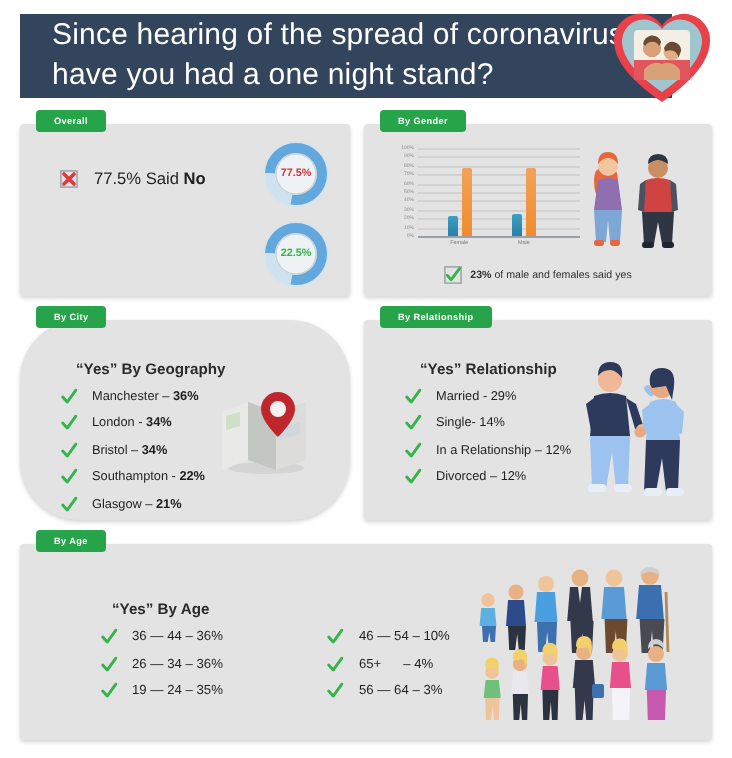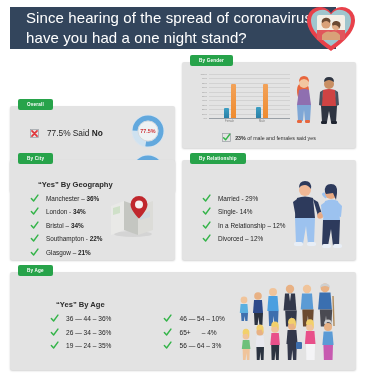--- a/index.html
+++ b/index.html
@@ -42,21 +42,21 @@
     background: #27a34a; color: #fff;
     font-size: 4.6px; font-weight: bold;
     padding: 3px 9px; border-radius: 2px;
     letter-spacing: .2px; white-space: nowrap;
   }
   .panel-heading {
     font-size: 7.6px; font-weight: bold; color: #2b2b2b;
   }
 
   
-  #panel-overall { left: 10px; top: 62px; width: 165px; height: 86px; margin-top: 44px; }
+  #panel-overall { left: 10px; top: 62px; width: 165px; height: 86px; }
   .overall-rows { position:absolute; left: 20px; top: 22px; }
   .orow { display:flex; align-items:center; margin-bottom: 7px; }
   .orow .txt { font-size: 8.3px; color:#1f1f1f; margin-left: 8px; }
   .orow .txt b { font-weight: bold; }
   .mk { width: 9px; height: 9px; position: relative; flex: none; }
   .mk svg { width:100%; height:100%; display:block; }
 
   .donuts { position:absolute; right: 8px; top: 6px; }
   .donut { position: relative; width: 38px; height: 38px; margin-bottom: 2px; }
   .donut svg { width: 100%; height: 100%; display:block; }
@@ -91,21 +91,21 @@
   .gender-people { position:absolute; right: 6px; top: 7px; width: 62px; height: 62px; }
   .gender-people svg { width:100%; height:100%; display:block; }
   .gender-caption {
     position:absolute; left: 0; right: 0; bottom: 6px;
     display:flex; align-items:center; justify-content:center; gap:4px;
     font-size: 5.3px; color:#303030;
   }
   .gender-caption b { font-weight:bold; }
 
   
-  #panel-city { left: 10px; top: 160px; width: 165px; height: 100px; }
+  #panel-city { left: 10px; top: 160px; width: 165px; height: 100px; border-radius: 30px; }
   #panel-rel  { left: 182px; top: 160px; width: 174px; height: 100px; }
   .list { position:absolute; left: 20px; top: 34px; }
   .li { display:flex; align-items:center; margin-bottom: 4.4px; }
   .li .label { font-size: 6.4px; color:#1f1f1f; margin-left: 7px; white-space:nowrap; }
   .li .label b { font-weight: bold; }
   .map-icon { position:absolute; right: 18px; top: 34px; width: 48px; height: 44px; }
   .map-icon svg { width:100%; height:100%; display:block; }
   .rel-people { position:absolute; right: 6px; top: 16px; width: 66px; height: 76px; }
   .rel-people svg { width:100%; height:100%; display:block; }
 
@@ -307,20 +307,21 @@
         <path d="M4 14 L11 12 L11 19 L4 21 Z" fill="#cfe0c8"></path>
         <path d="M31 20 L41 17 L41 23 L31 26 Z" fill="#cfd8e0"></path>
         <path d="M30 2 a8.5 8.5 0 0 1 8.5 8.5 c0 6 -8.5 14 -8.5 14 s-8.5 -8 -8.5 -14 A8.5 8.5 0 0 1 30 2 z" fill="#c0272d"></path>
         <circle cx="30" cy="10.5" r="4" fill="#f6f1f1"></circle>
       </svg>
     </div>
   </div>
 
   <div class="panel" id="panel-rel">
     <div class="badge">By Relationship</div>
+    <div class="panel-heading head-abs" style="left:28px; top:20px;">“Yes” Relationship</div>
 
     <div class="list">
       <div class="li">
         <span class="mk">
             <svg viewBox="0 0 10 10">
               <path d="M1.5 5 L4 7.8 L8.8 1.2" stroke="#35b44a" stroke-width="1.6" fill="none" stroke-linecap="round" stroke-linejoin="round"></path>
             </svg>
           </span>
         <span class="label">Married - 29%</span>
       </div>

